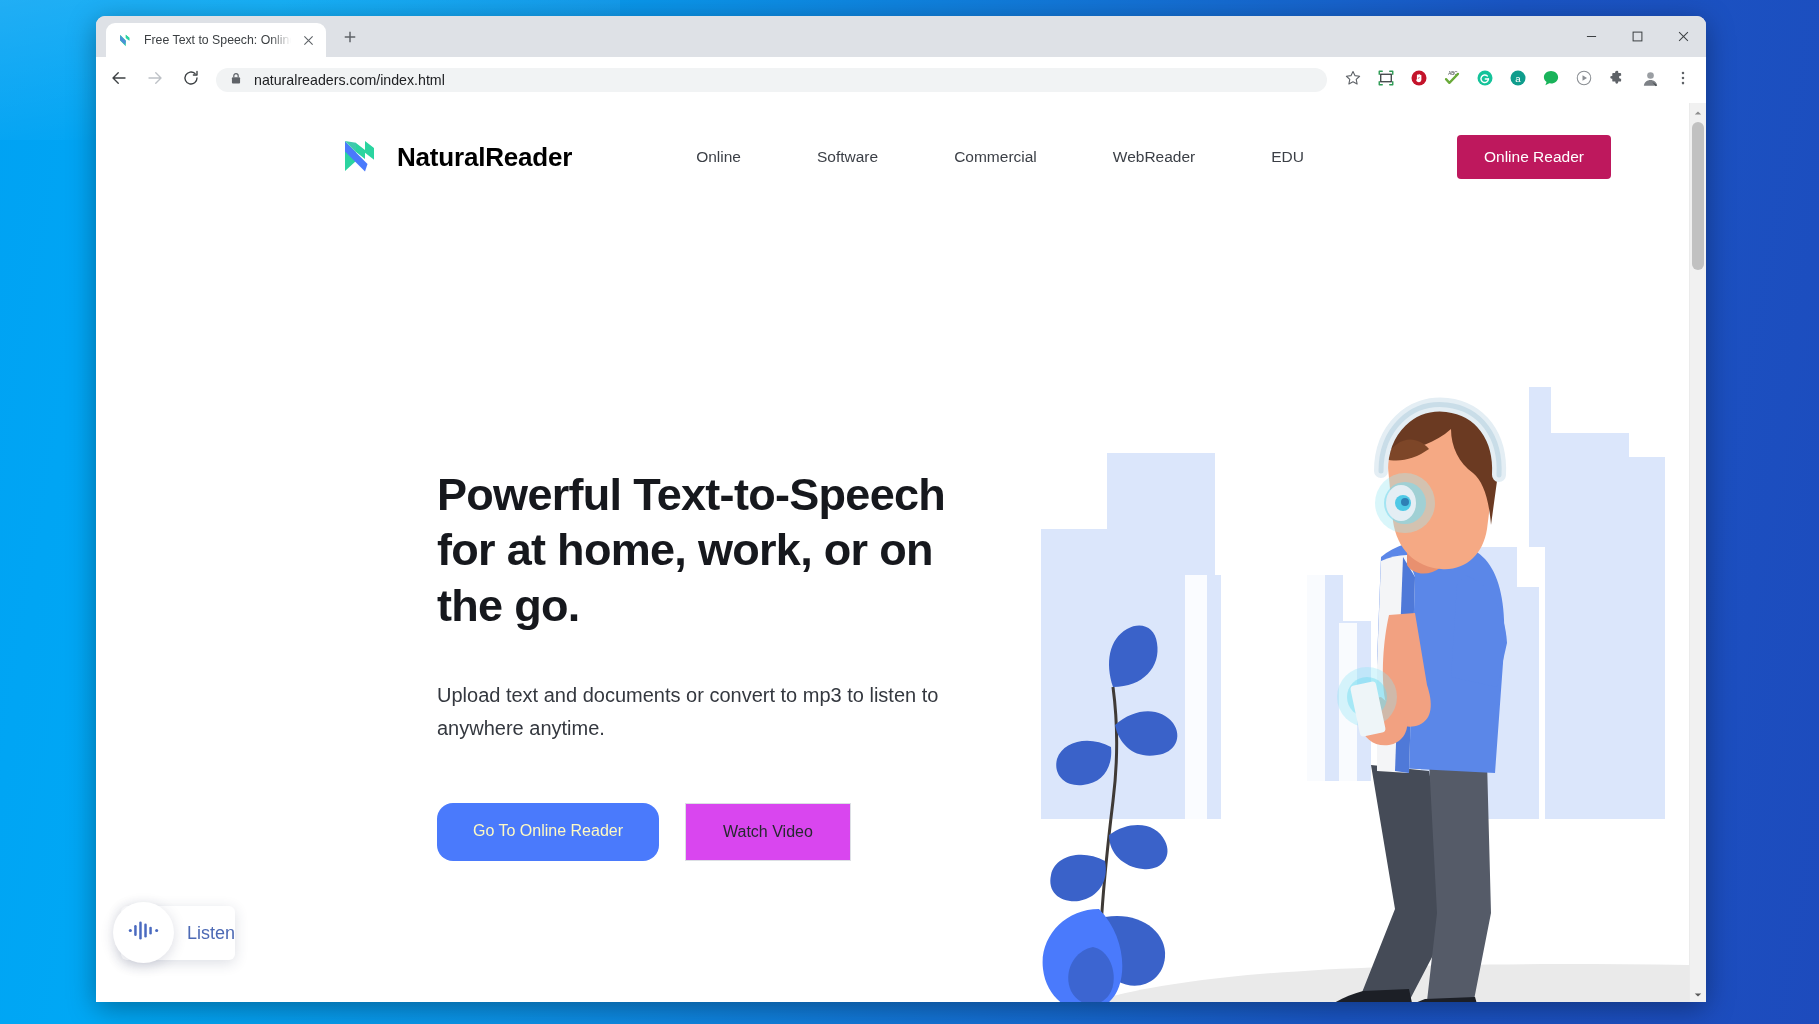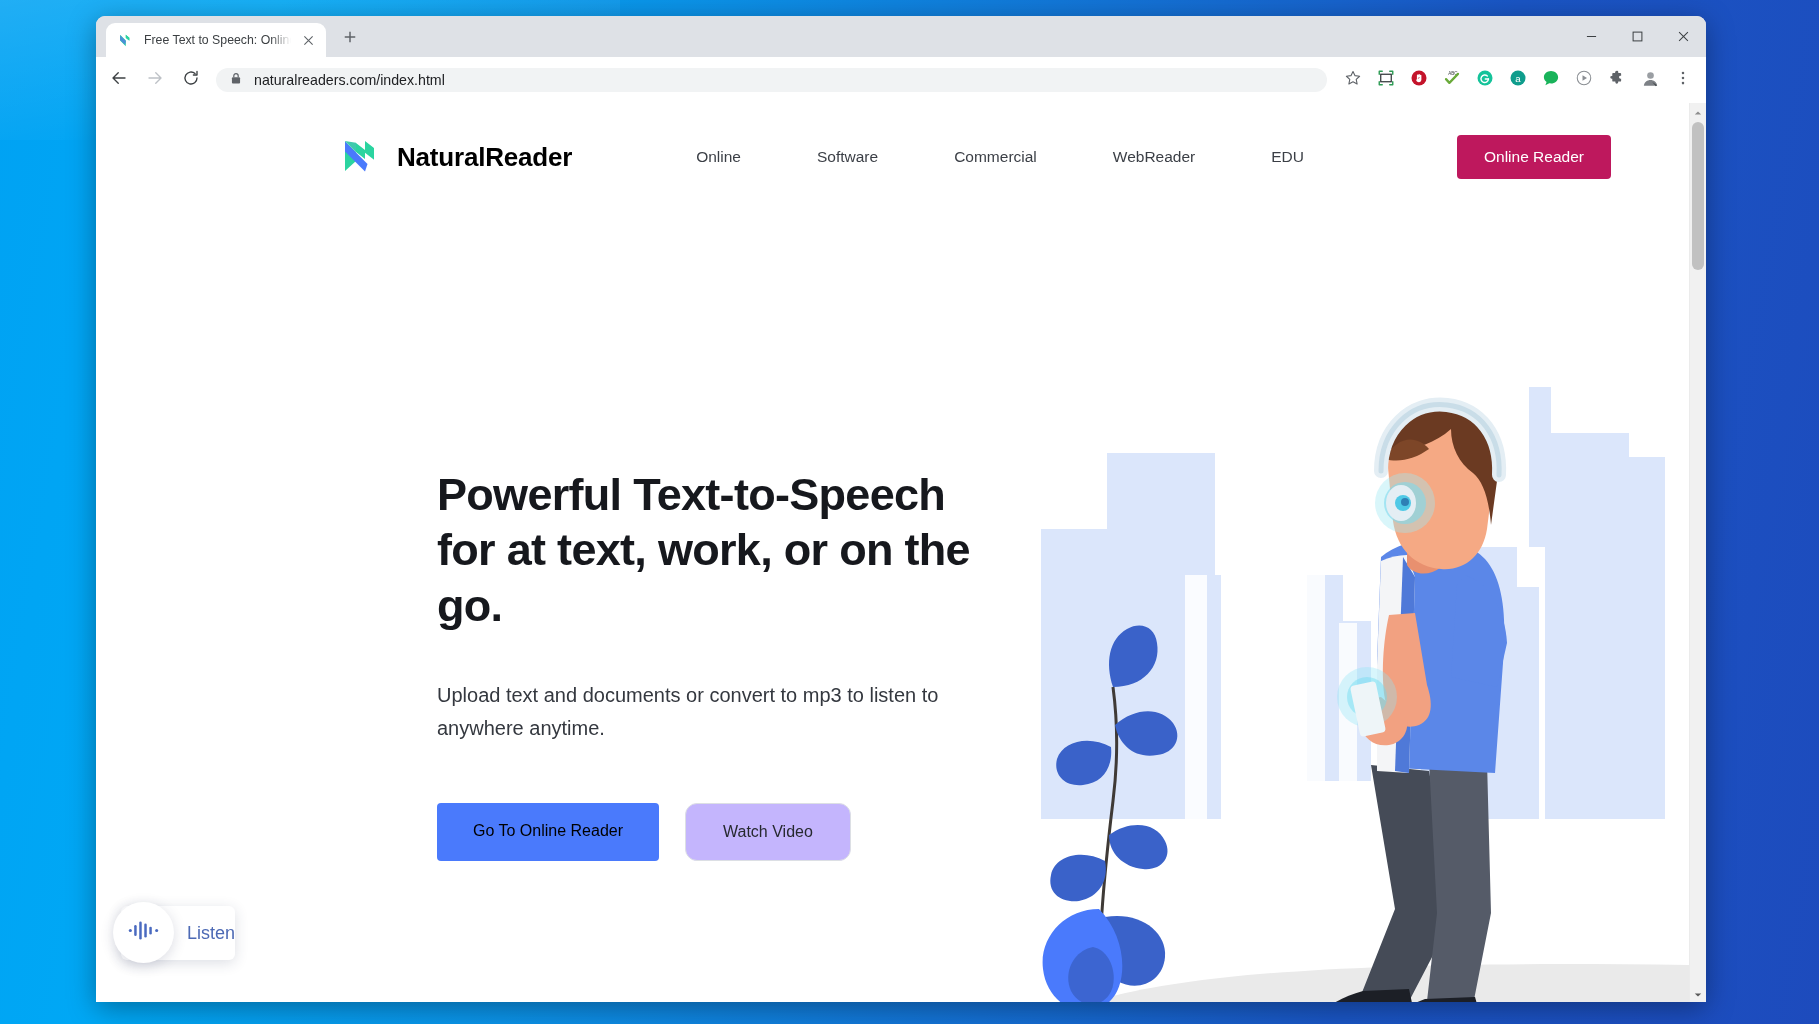--- a/index.html
+++ b/index.html
@@ -180,29 +180,29 @@
     color: #16181d; letter-spacing: -.7px;
     max-width: 540px;
   }
   .hero-sub {
     margin-top: 46px;
     font-size: 20px; line-height: 1.65; color: #34383f;
     max-width: 520px;
   }
   .hero-actions { margin-top: 58px; display: flex; gap: 26px; }
   .btn-primary {
-    background: #4a7afc; color: #000000;
+    background: #4a7afc; color: #fef9c3;
     font-size: 16px;
-    padding: 19px 36px; border-radius: 4px;
+    padding: 19px 36px; border-radius: 16px;
     white-space: nowrap;
   }
   .btn-secondary {
-    background: #c4b5fd; color: #26292f;
+    background: #d946ef; color: #26292f;
     font-size: 16px;
-    padding: 19px 37px; border-radius: 12px;
+    padding: 19px 37px; border-radius: 0;
     border: 1px solid #dcdfe4;
     white-space: nowrap;
   }
 
   .hero-art {
     position: absolute;
     right: 0; top: 150px;
     width: 700px; height: 700px;
   }
 
@@ -447,21 +447,21 @@
           <a class="nav-link">Software</a>
           <a class="nav-link">Commercial</a>
           <a class="nav-link">WebReader</a>
           <a class="nav-link">EDU</a>
           <a class="btn-online-reader">Online Reader</a>
         </nav>
       </div>
 
       <div class="hero">
         <div class="hero-copy">
-          <h1 class="hero-title">Powerful Text-to-Speech for at text, work, or on the go.</h1>
+          <h1 class="hero-title">Powerful Text-to-Speech for at home, work, or on the go.</h1>
           <p class="hero-sub">Upload text and documents or convert to mp3 to listen to anywhere anytime.</p>
           <div class="hero-actions">
             <a class="btn-primary">Go To Online Reader</a>
             <a class="btn-secondary">Watch Video</a>
           </div>
         </div>
 
         <div class="hero-art">
           <svg viewBox="0 0 700 700" width="700" height="700" preserveAspectRatio="xMinYMin meet">
 

